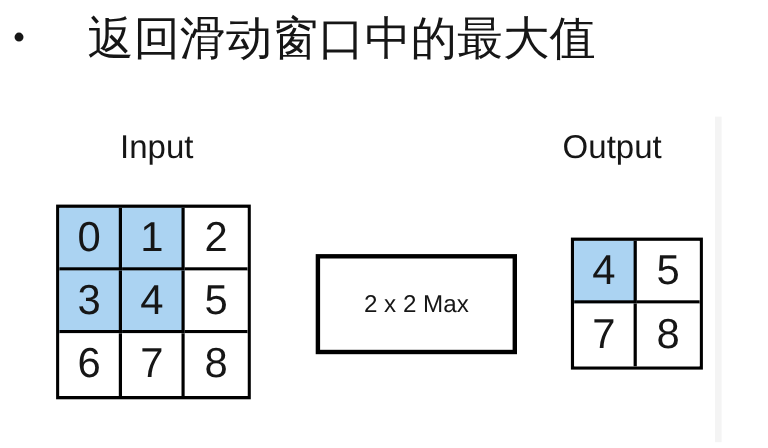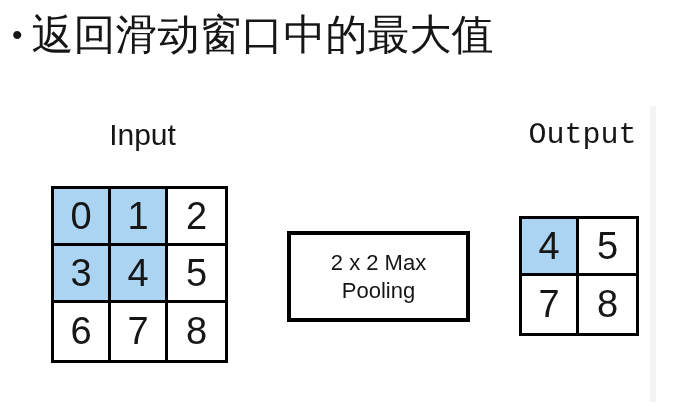--- a/index.html
+++ b/index.html
@@ -31,32 +31,33 @@
     line-height: 1;
     margin-right: 9px;
     color: var(--text, #161616);
   }
   .title-text {
     font-size: 42px;
     line-height: 1;
     letter-spacing: 0px;
     white-space: nowrap;
     color: var(--text, #161616);
+    margin-left: 48px;
   }
 
   
   .grid-label {
     position: absolute;
     top: 118px;
     font-size: 30px;
     text-align: center;
     color: var(--text, #161616);
   }
   .input-label  { left: 51px;  width: 183px; }
-  .output-label { left: 521px; width: 123px; font-family: Liberation Mono, monospace; }
+  .output-label { left: 495px; width: 123px; }
 
   
   .grid {
     position: absolute;
     display: grid;
     border: 3px solid var(--border, #000);
     background: var(--background, #fff);
   }
   .input-grid {
     left: 51px;
@@ -133,21 +134,20 @@
     <div class="cell hl">3</div>
     <div class="cell hl">4</div>
     <div class="cell">5</div>
     <div class="cell">6</div>
     <div class="cell">7</div>
     <div class="cell">8</div>
   </div>
 
   <div class="op-box">
     <span>2 x 2 Max</span>
-    <span>Pooling</span>
   </div>
 
   <div class="grid-label output-label">Output</div>
 
   <div class="grid output-grid">
     <div class="cell hl">4</div>
     <div class="cell">5</div>
     <div class="cell">7</div>
     <div class="cell">8</div>
   </div>

